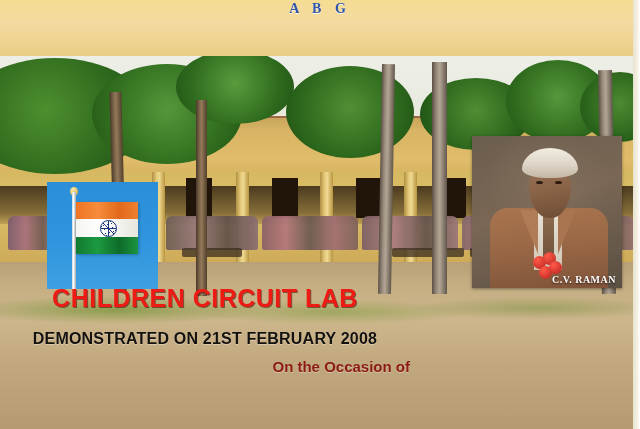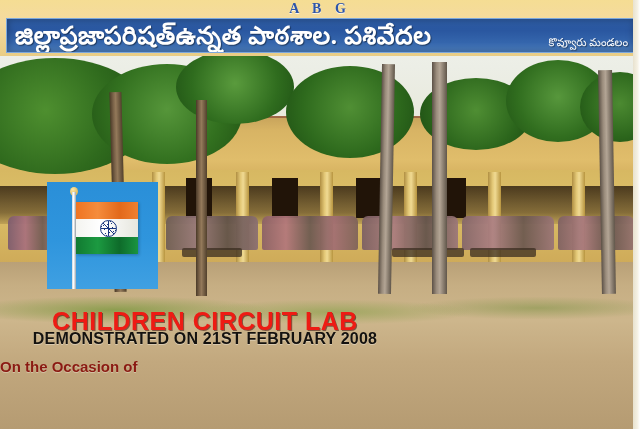--- a/index.html
+++ b/index.html
@@ -285,21 +285,21 @@
     font-weight: bold;
     font-size: 10px;
     letter-spacing: .5px;
     color: #ffffff;
     text-shadow: 0 1px 2px rgba(0,0,0,.75);
   }
 
   
   .headline-red {
     position: absolute;
-    left: 0; top: 307px;
+    left: 0; top: 284px;
     width: 410px;
     text-align: center;
     font-size: 25px;
     font-weight: bold;
     letter-spacing: .5px;
     color: #ee1b14;
     text-shadow: 1px 1px 0 rgba(60,10,5,.55);
   }
   .subline-black {
     position: absolute;
@@ -309,21 +309,21 @@
     font-size: 16px;
     font-weight: bold;
     letter-spacing: .2px;
     color: #14120f;
     text-shadow: 0 1px 0 rgba(255,255,255,.35);
   }
   .occasion {
     position: absolute;
     left: 0; top: 358px;
     width: 410px;
-    text-align: left;
+    text-align: right;
     font-size: 15px;
     font-weight: bold;
     color: #8b1a12;
     text-shadow: 0 1px 0 rgba(255,255,255,.3);
   }
 
   
   .circuitlab {
     position: absolute;
     left: 416px; top: 300px;
@@ -410,36 +410,51 @@
   <div class="trunk" style="left:112px; top:92px;  width:12px; height:200px; transform:rotate(-1.5deg);"></div>
   <div class="trunk" style="left:196px; top:100px; width:11px; height:196px;"></div>
   <div class="palm-trunk" style="left:380px; top:64px;  width:13px; height:230px; transform:rotate(1deg);"></div>
   <div class="palm-trunk" style="left:432px; top:62px;  width:15px; height:232px;"></div>
   <div class="palm-trunk" style="left:600px; top:70px;  width:14px; height:224px; transform:rotate(-1deg);"></div>
 
   <div class="top-frame">
     <div class="abg">A B G</div>
   </div>
 
-  <div class="signboard">
-    <div class="sign-telugu">జిల్లాప్రజాపరిషత్ఉన్నత పాఠశాల. పశివేదల</div>
-    <div class="sign-telugu-small">కొవ్వూరు మండలం</div>
-  </div>
 
   <div class="flag-photo">
     <div class="flag-knob"></div>
     <div class="flag-pole"></div>
     <div class="flag-cloth">
       <div class="band-saffron"></div>
       <div class="band-white"></div>
       <div class="band-green"></div>
       <div class="chakra"></div>
     </div>
   </div>
 
+  <div class="raman-photo">
+    <div class="raman-bg"></div>
+    <div class="raman-coat"></div>
+    <div class="raman-shirt"></div>
+    <div class="raman-tie"></div>
+    <div class="raman-lapel-l"></div>
+    <div class="raman-lapel-r"></div>
+    <div class="raman-face"></div>
+    <div class="raman-eye" style="left:64px;"></div>
+    <div class="raman-eye" style="left:83px;"></div>
+    <div class="raman-turban"></div>
+    <div class="raman-flower">
+      <div class="petal" style="left:0px;  top:4px;"></div>
+      <div class="petal" style="left:10px; top:0px;"></div>
+      <div class="petal" style="left:16px; top:9px;"></div>
+      <div class="petal" style="left:6px;  top:14px;"></div>
+    </div>
+    <div class="raman-caption">C.V. RAMAN</div>
+  </div>
 
   <div class="headline-red">CHILDREN CIRCUIT LAB</div>
   <div class="subline-black">DEMONSTRATED ON 21ST FEBRUARY 2008</div>
   <div class="occasion">On the Occasion of</div>
 
 
 
   <div class="right-edge"></div>
 </div>
 

